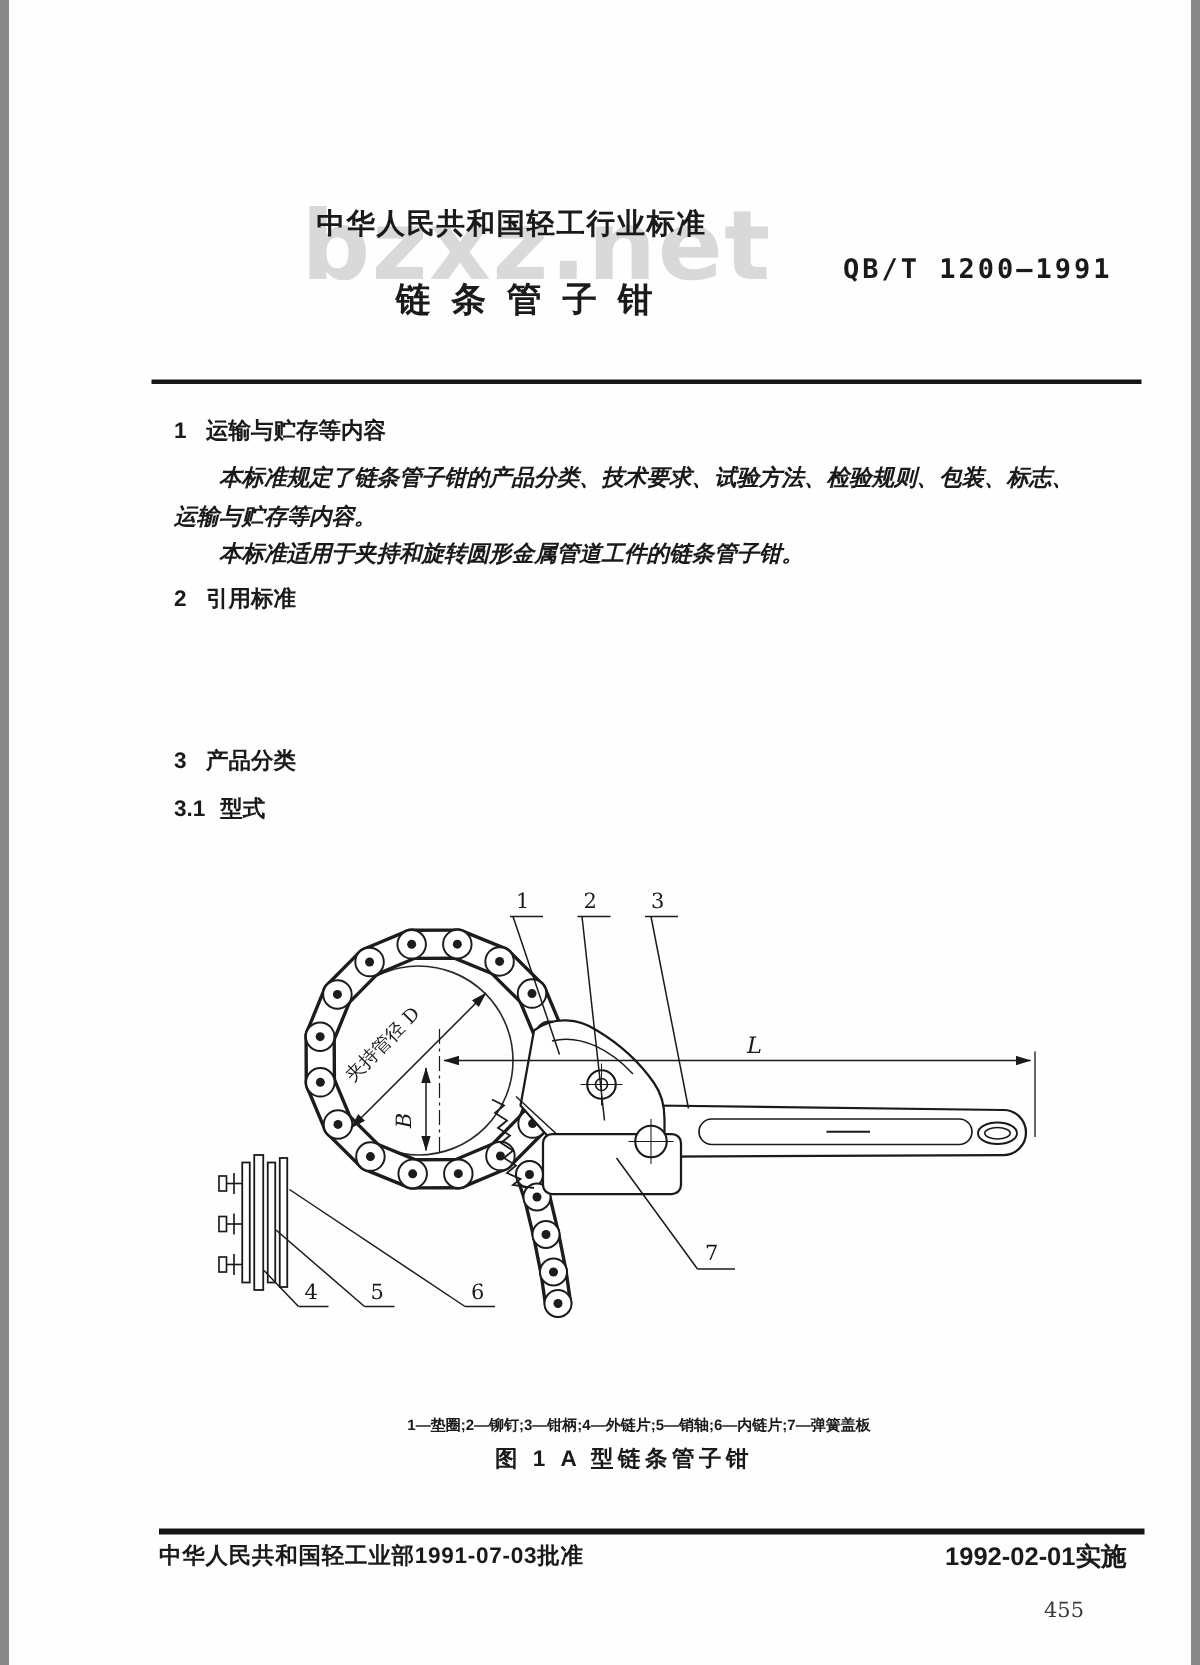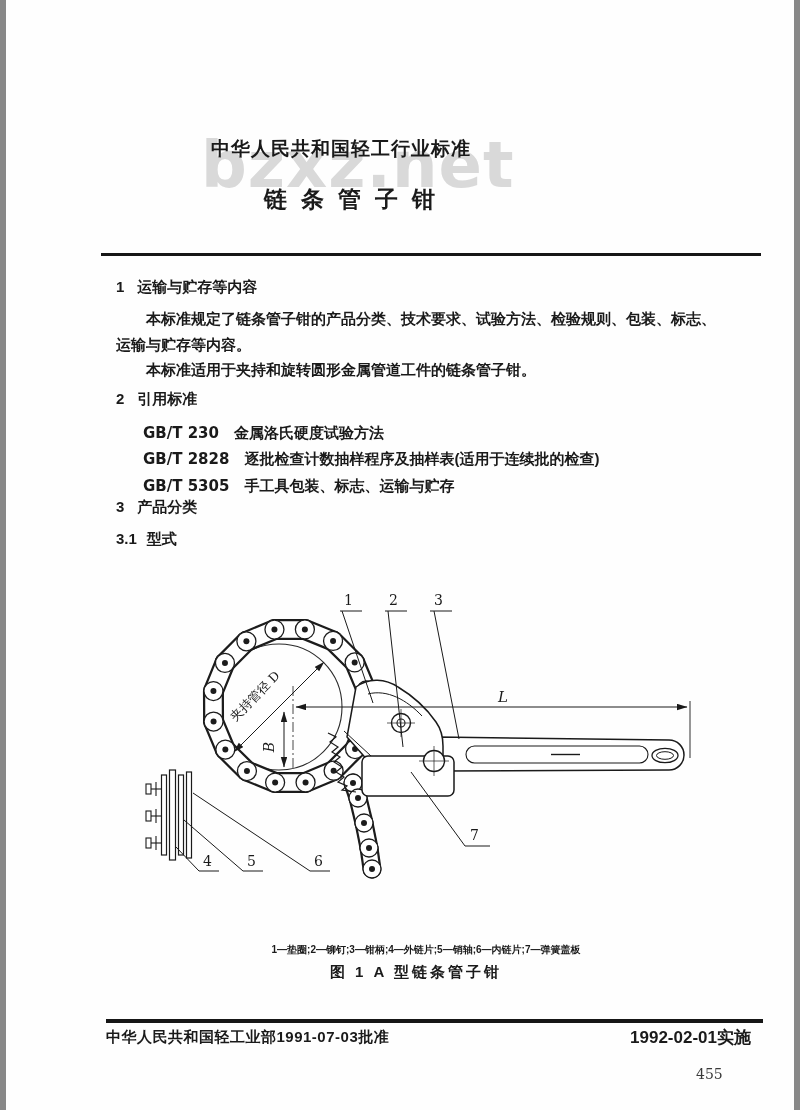--- a/index.html
+++ b/index.html
@@ -9,65 +9,55 @@
   .watermark{font-family:"DejaVu Sans",sans-serif;font-weight:bold;font-size:64px;
              color:#d9d9d9;letter-spacing:1px;z-index:0;}
   .std-org{left:205px;top:136px;font-size:19px;font-weight:bold;letter-spacing:1px;z-index:2;}
   .std-code{left:556px;top:169px;font-size:18px;font-weight:bold;letter-spacing:2px;z-index:2;
             font-family:"DejaVu Sans Mono","Liberation Mono",monospace;}
   .doc-title{left:258px;top:184px;font-size:23px;font-weight:bold;letter-spacing:14px;z-index:2;}
   .rule{background:#161616;z-index:2;}
   .h-clause{font-size:15px;font-weight:bold;z-index:2;}
   .h-clause .num{margin-right:13px;}
   .body-block{font-size:15px;font-weight:bold;line-height:25.5px;width:600px;z-index:2;}
-  .body-block p{margin:0;text-indent:2em;}
+  .body-block p{margin:0;text-indent:2em;font-style:italic;}
   .ref-list{font-size:15px;font-weight:bold;line-height:25.3px;z-index:2;}
   .ref-list .code{margin-right:15px;font-family:"DejaVu Sans","Liberation Sans",sans-serif;}
   .fig-wrap{left:100px;top:588px;width:620px;height:300px;z-index:1;}
   .legend{left:110px;top:908px;width:620px;text-align:center;font-size:10px;font-weight:bold;z-index:2;margin-top:35px;}
   .fig-title{left:100px;top:963px;width:620px;text-align:center;font-size:15px;font-weight:bold;
              letter-spacing:3px;z-index:2;}
   .foot-left{left:100px;top:1028px;font-size:15px;font-weight:bold;letter-spacing:.5px;z-index:2;}
   .foot-right{right:43px;top:1026px;font-size:17px;font-weight:bold;z-index:2;}
   .page-num{left:690px;top:1066px;font-size:14px;color:#3a3a3a;
             font-family:"DejaVu Serif","Liberation Serif",serif;z-index:2;}
   svg text{font-family:"DejaVu Serif","Liberation Serif",serif;fill:#1a1a1a;}
 </style>
 </head>
 <body>
 
 <div class="page">
 
   <div class="abs watermark" style="left:195px;top:128px;">bzxz.net</div>
 
   <div class="abs std-org">中华人民共和国轻工行业标准</div>
+  <div class="abs std-code">QB/T 1200—1991</div>
   <div class="abs doc-title">链条管子钳</div>
   <div class="abs rule" style="left:95px;top:253px;width:660px;height:3px;"></div>
 
   <div class="abs h-clause" style="left:110px;top:278px;">
     <span class="num">1</span><span>运输与贮存等内容</span>
   </div>
   <div class="abs body-block" style="left:110px;top:306px;">
     <p>本标准规定了链条管子钳的产品分类、技术要求、试验方法、检验规则、包装、标志、运输与贮存等内容。</p>
     <p>本标准适用于夹持和旋转圆形金属管道工件的链条管子钳。</p>
   </div>
 
   <div class="abs h-clause" style="left:110px;top:390px;">
     <span class="num">2</span><span>引用标准</span>
-  </div>
-  <div class="abs ref-list" style="left:137px;top:420px;">
-    <div>
-      <span class="code">GB/T 230</span><span>金属洛氏硬度试验方法</span>
-    </div>
-    <div>
-      <span class="code">GB/T 2828</span><span>逐批检查计数抽样程序及抽样表(适用于连续批的检查)</span>
-    </div>
-    <div>
-      <span class="code">GB/T 5305</span><span>手工具包装、标志、运输与贮存</span>
-    </div>
   </div>
 
   <div class="abs h-clause" style="left:110px;top:498px;">
     <span class="num">3</span><span>产品分类</span>
   </div>
   <div class="abs h-clause" style="left:110px;top:530px;">
     <span class="num" style="margin-right:10px;">3.1</span><span>型式</span>
   </div>
 
   <svg id="fig-svg" class="abs fig-wrap" viewBox="100 588 620 300">

